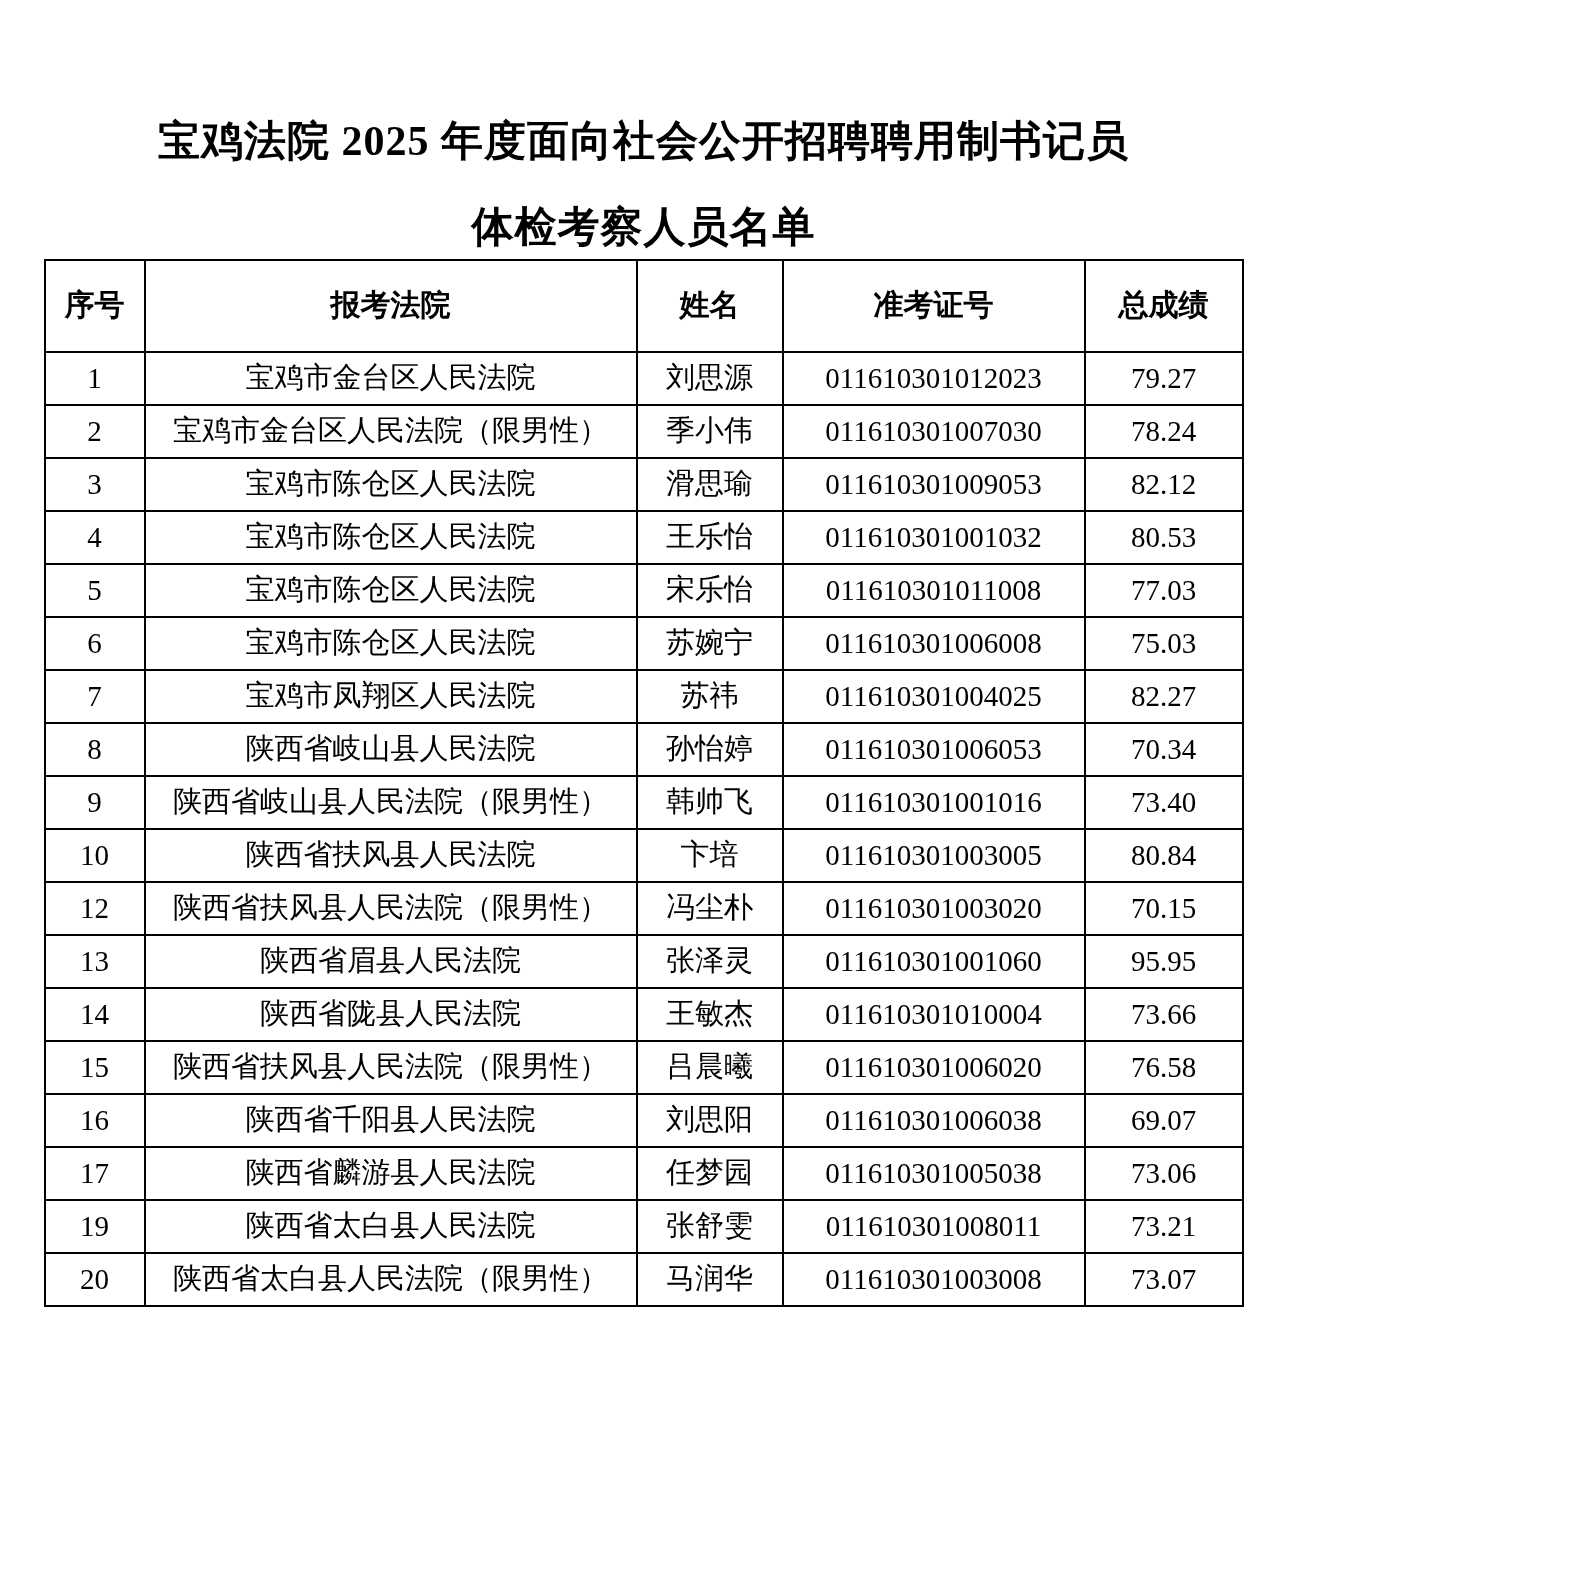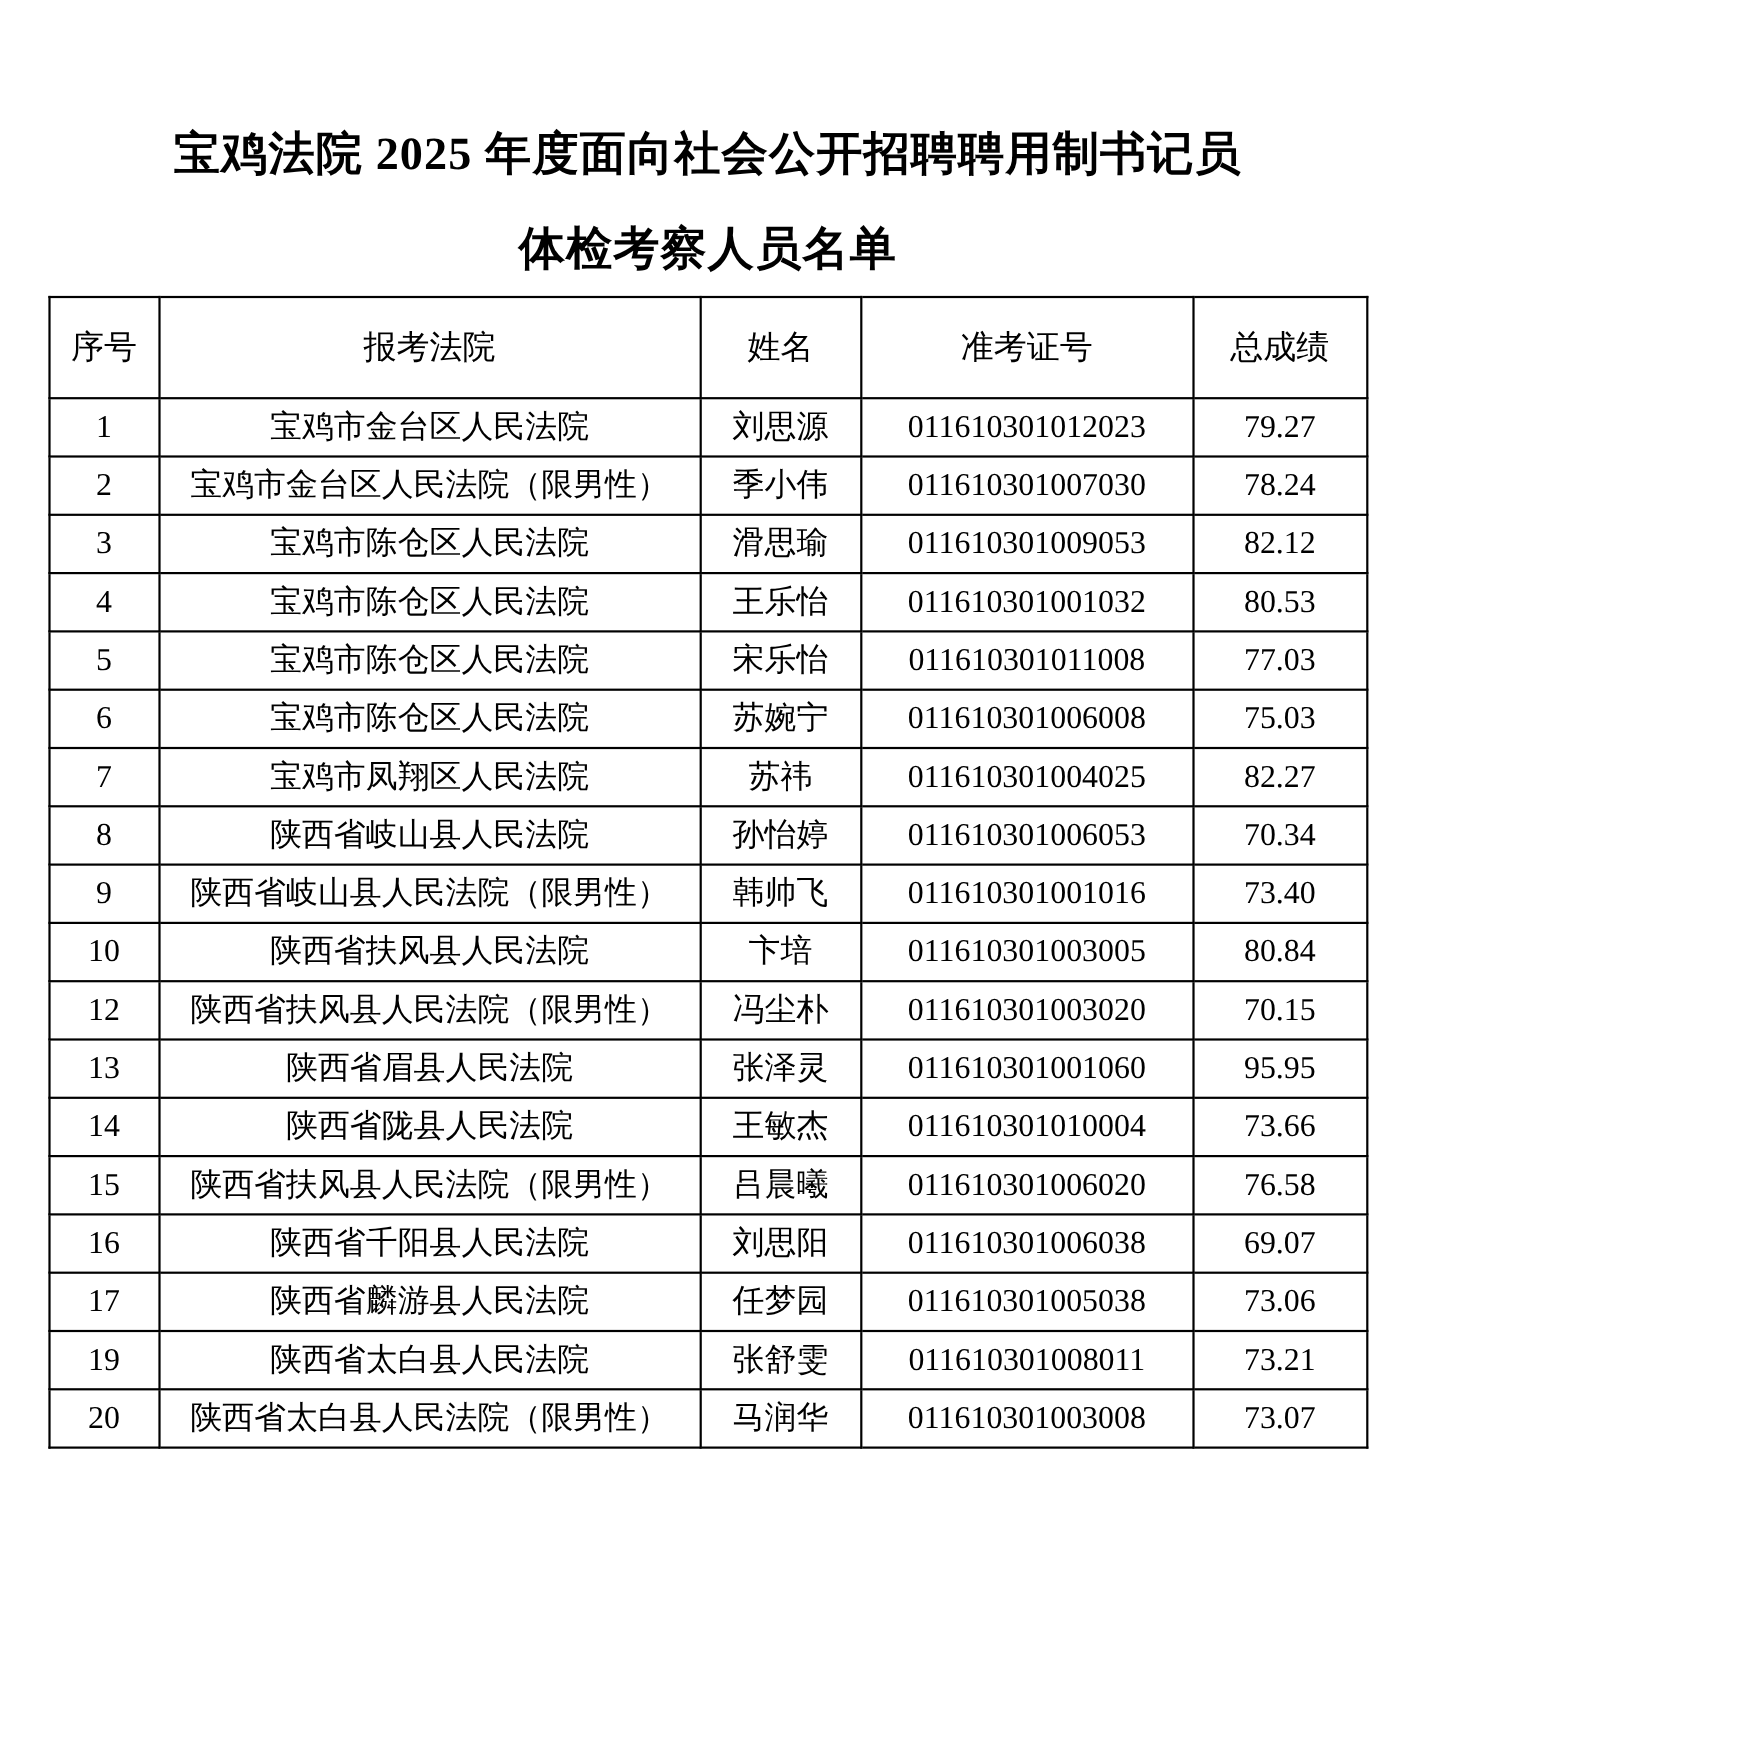--- a/index.html
+++ b/index.html
@@ -24,21 +24,21 @@
     font-size: 42px;
     line-height: 1.2;
     margin: 0;
     letter-spacing: 1px;
     font-family: "Liberation Serif", "DejaVu Serif", serif;
   }
   .doc-title.line-1 {
     margin-bottom: 36px;
   }
   .doc-title.line-2 {
-    margin-bottom: 16px;
+    margin-bottom: 6px;
   }
   table.roster {
     border-collapse: collapse;
     table-layout: fixed;
     margin: 0 auto;
     width: 1198px;
     background: #ffffff;
   }
   table.roster th,
   table.roster td {
@@ -46,21 +46,21 @@
     text-align: center;
     vertical-align: middle;
     padding: 0 4px;
     box-sizing: border-box;
     overflow: hidden;
     white-space: nowrap;
   }
   table.roster thead th {
     height: 92px;
     font-size: 30px;
-    font-weight: normal;
+    font-weight: bold;
     border-radius: 20px;
   }
   table.roster tbody td {
     height: 53px;
     font-size: 29px;
     font-weight: normal;
   }
   col.c-no     { width: 100px; }
   col.c-court  { width: 492px; }
   col.c-name   { width: 146px; }

